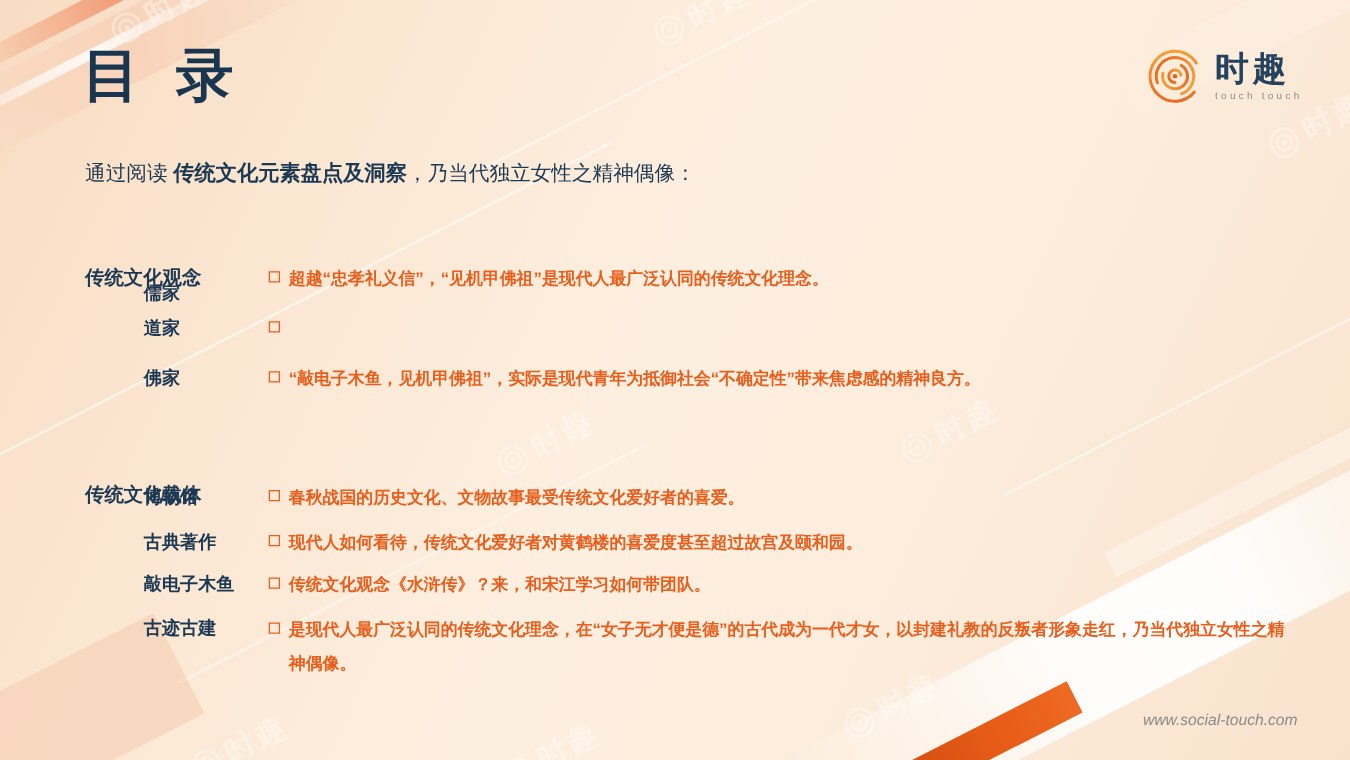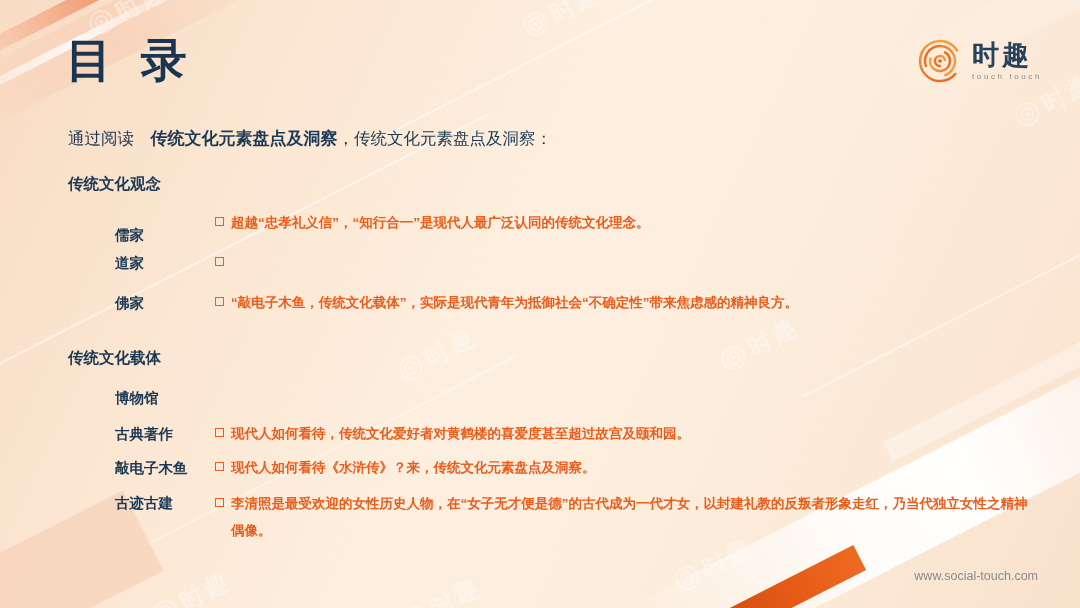--- a/index.html
+++ b/index.html
@@ -38,31 +38,31 @@
   .wm-text{font-size:24px;font-weight:bold;color:rgba(255,255,255,.95);letter-spacing:3px;white-space:nowrap;}
   
   .title{position:absolute;left:66px;top:34px;font-size:46px;font-weight:bold;
     color:#1a3550;letter-spacing:8px;line-height:1.15;}
   .logo{position:absolute;right:38px;top:38px;display:flex;align-items:center;gap:9px;}
   .logo-text-block{display:flex;flex-direction:column;align-items:flex-start;}
   .logo-name{font-size:27px;font-weight:bold;color:#24425e;letter-spacing:3px;line-height:1;}
   .logo-sub{font-size:8px;color:#8b8b8b;letter-spacing:2.6px;margin-top:3px;}
   
   .intro{position:absolute;left:68px;top:127px;font-size:16.5px;color:#1c3954;}
-  .intro b{font-size:17px;margin-left:12px;}
-  .section-title{position:absolute;left:68px;font-size:15.5px;font-weight:bold;color:#1c3954;}
+  .intro b{font-size:17px;}
+  .section-title{position:absolute;left:68px;font-size:15.5px;font-weight:bold;color:#1c3954;margin-top:38px;}
   .row-label{position:absolute;left:115px;font-size:14.5px;font-weight:bold;color:#1c3954;line-height:19px;}
   .row-desc{position:absolute;left:215px;width:818px;font-size:13.5px;font-weight:bold;
     color:#e85e1d;line-height:19px;display:flex;gap:7px;align-items:flex-start;}
   .row-desc.two-line{line-height:27px;}
   .bullet{flex:0 0 auto;width:9px;height:9px;border:1.5px solid #e85e1d;box-sizing:border-box;margin-top:4px;}
   .row-desc.two-line .bullet{margin-top:8px;}
   
   .copyright{position:absolute;left:40px;top:571px;font-size:13px;color:#8f8f8f;}
-  .website{position:absolute;right:42px;top:569px;font-size:12.5px;color:#8a8a8a;}
+  .website{position:absolute;right:42px;top:569px;font-size:12.5px;color:#8a8a8a;font-style:italic;}
 </style>
 </head>
 <body>
 
 <div class="slide">
 
   <div class="stripe d-tl-soft"></div>
   <div class="stripe d-tl-orange"></div>
   <div class="stripe d-tl-white"></div>
   <div class="stripe d-line1"></div>
@@ -125,58 +125,62 @@
         <circle cx="23" cy="23" r="5" stroke-dasharray="22 9" transform="rotate(90 23 23)"></circle>
       </g>
       <circle cx="23" cy="23" r="1.8" fill="#e9601d"></circle>
     </svg>
     <div class="logo-text-block">
       <span class="logo-name">时趣</span>
       <span class="logo-sub">touch touch</span>
     </div>
   </div>
 
-  <div class="intro"><span>通过阅读 </span><b>传统文化元素盘点及洞察</b><span>，传统文化元素盘点及洞察：</span></div>
+  <div class="intro"><span>通过阅读 </span><b>传统文化元素盘点及洞察</b><span>，乃当代独立女性之精神偶像：</span></div>
 
   <div class="section-title" style="top:174px">传统文化观念</div>
 
   <div class="row-label" style="top:226px">儒家</div>
   <div class="row-desc" style="top:213px">
     <span class="bullet"></span>
-    <span>超越“忠孝礼义信”，“知行合一”是现代人最广泛认同的传统文化理念。</span>
+    <span>超越“忠孝礼义信”，“见机甲佛祖”是现代人最广泛认同的传统文化理念。</span>
   </div>
 
   <div class="row-label" style="top:254px">道家</div>
   <div class="row-desc" style="top:253px">
     <span class="bullet"></span>
   </div>
 
   <div class="row-label" style="top:294px">佛家</div>
   <div class="row-desc" style="top:293px">
     <span class="bullet"></span>
-    <span>“敲电子木鱼，传统文化载体”，实际是现代青年为抵御社会“不确定性”带来焦虑感的精神良方。</span>
+    <span>“敲电子木鱼，见机甲佛祖”，实际是现代青年为抵御社会“不确定性”带来焦虑感的精神良方。</span>
   </div>
 
   <div class="section-title" style="top:348px">传统文化载体</div>
 
   <div class="row-label" style="top:389px">博物馆</div>
+  <div class="row-desc" style="top:388px">
+    <span class="bullet"></span>
+    <span>春秋战国的历史文化、文物故事最受传统文化爱好者的喜爱。</span>
+  </div>
 
   <div class="row-label" style="top:425px">古典著作</div>
   <div class="row-desc" style="top:424px">
     <span class="bullet"></span>
     <span>现代人如何看待，传统文化爱好者对黄鹤楼的喜爱度甚至超过故宫及颐和园。</span>
   </div>
 
   <div class="row-label" style="top:459px">敲电子木鱼</div>
   <div class="row-desc" style="top:458px">
     <span class="bullet"></span>
-    <span>现代人如何看待《水浒传》？来，传统文化元素盘点及洞察。</span>
+    <span>传统文化观念《水浒传》？来，和宋江学习如何带团队。</span>
   </div>
 
   <div class="row-label" style="top:494px">古迹古建</div>
   <div class="row-desc two-line" style="top:490px">
     <span class="bullet"></span>
-    <span>李清照是最受欢迎的女性历史人物，在“女子无才便是德”的古代成为一代才女，以封建礼教的反叛者形象走红，乃当代独立女性之精神偶像。</span>
+    <span>是现代人最广泛认同的传统文化理念，在“女子无才便是德”的古代成为一代才女，以封建礼教的反叛者形象走红，乃当代独立女性之精神偶像。</span>
   </div>
 
   <div class="website">www.social-touch.com</div>
 
 </div>
 
 </body></html>

